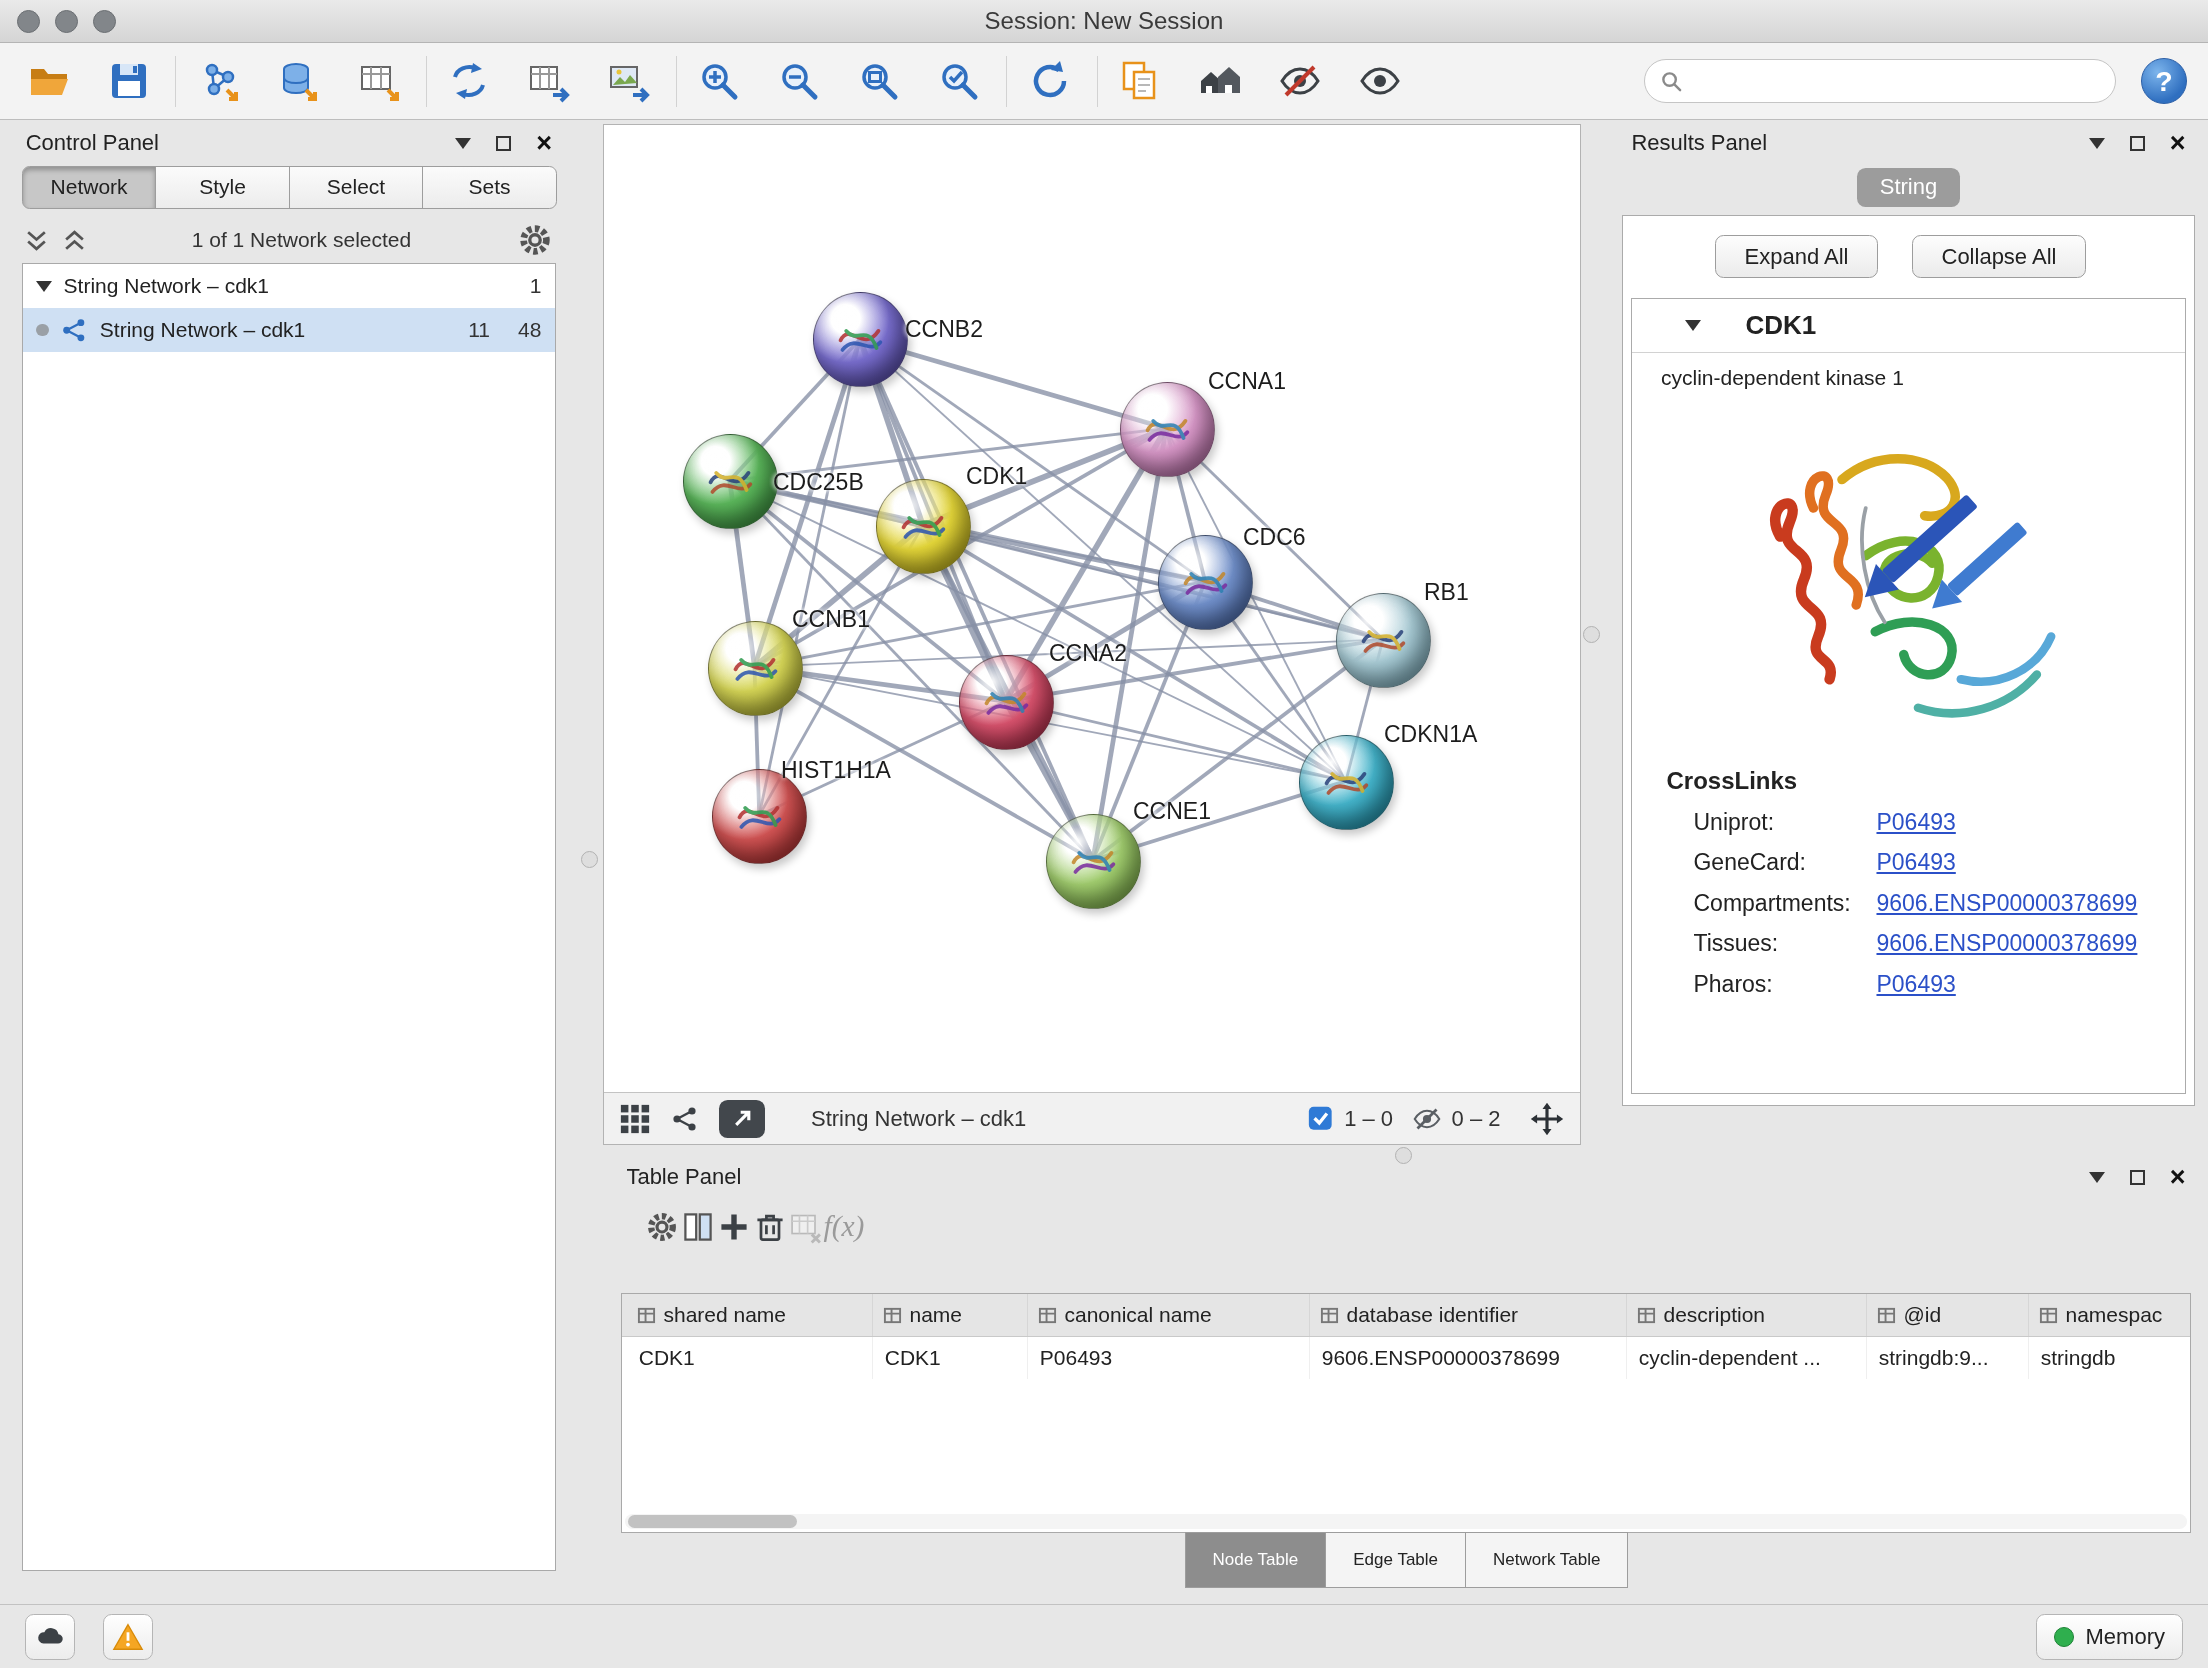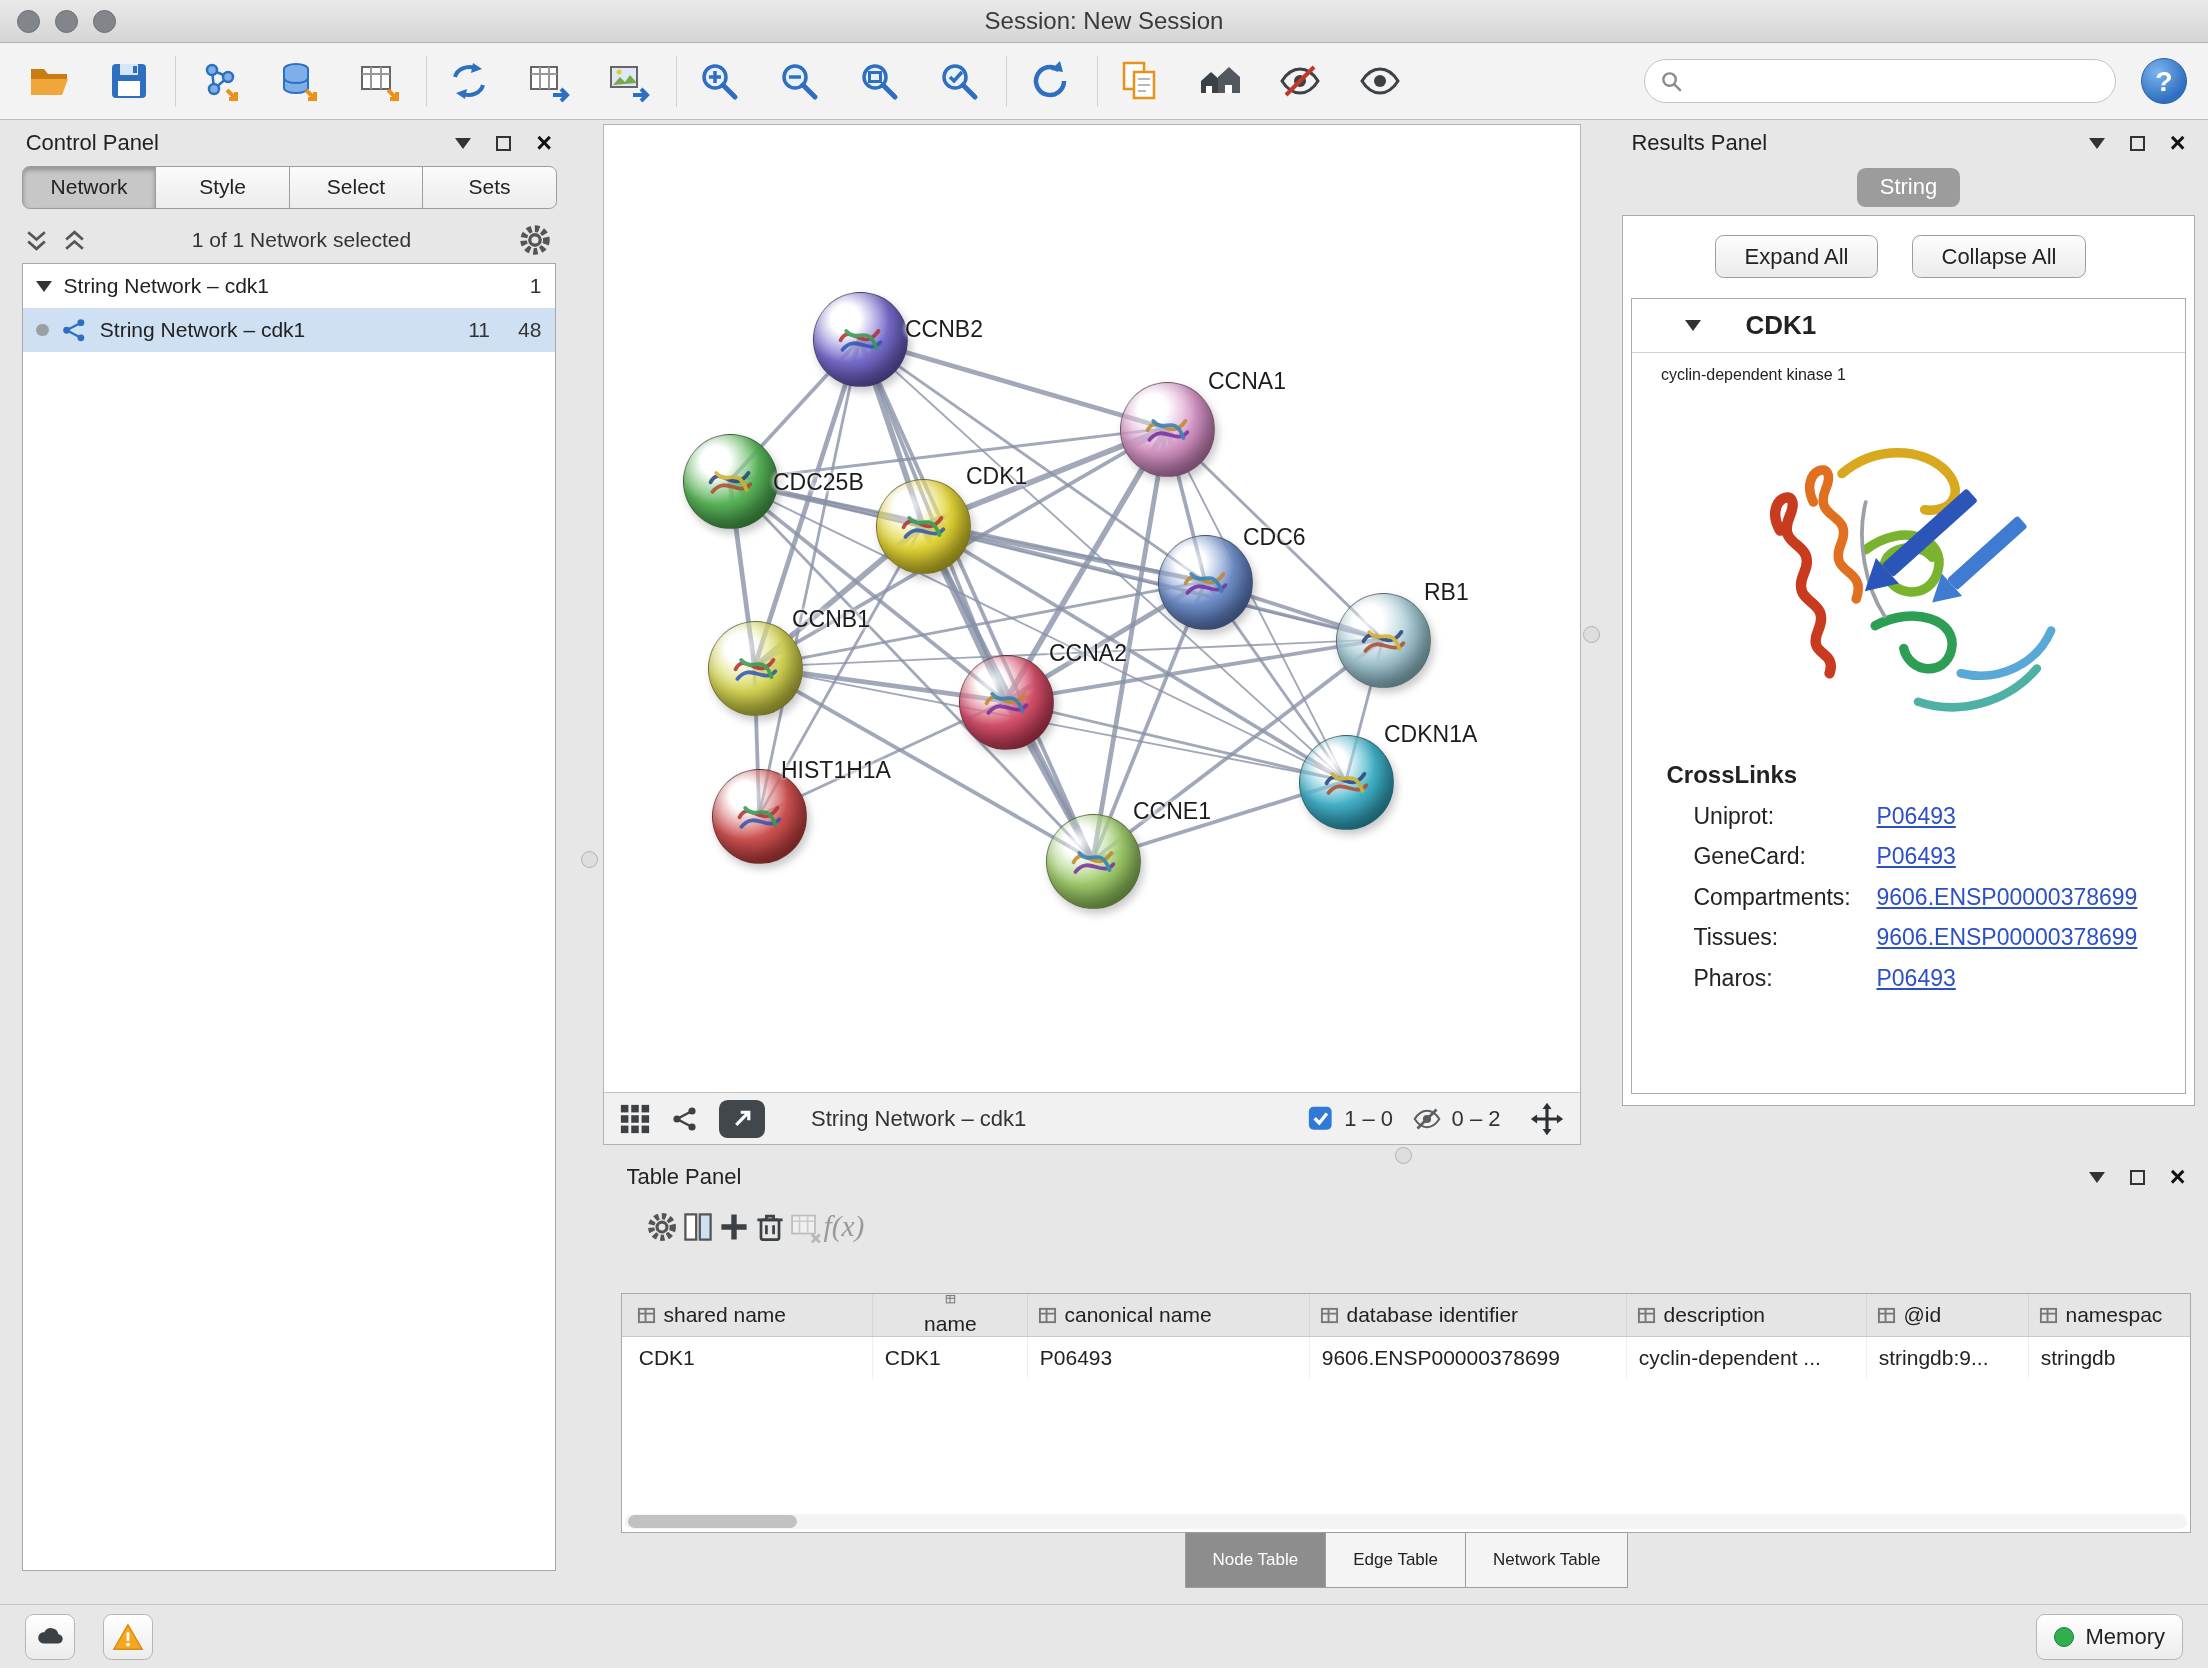--- a/index.html
+++ b/index.html
@@ -68,21 +68,21 @@
   .results-panel{position:absolute;left:1620px;top:124px;width:577px;height:982px}
   .rp-badge-row{display:flex;justify-content:center;margin-top:5.7px}
   .rp-badge{background:#9c9c9c;color:#fff;font-size:22px;padding:6.7px 23px;border-radius:8.6px}
   .rp-outer{position:absolute;left:1.9px;right:1.9px;top:91px;bottom:0;border:1px solid #ababab;background:#fff;box-sizing:border-box}
   .rp-btns{display:flex;justify-content:center;gap:34px;padding:19px 16px 17px 0}
   .rp-btn{font-size:22px;padding:7.6px 28.5px;border:1px solid #9d9d9d;border-radius:8.6px;
     background:linear-gradient(#fdfdfd,#ebebeb);color:#222;cursor:default;font-family:"Liberation Sans",sans-serif}
   .rp-section{position:absolute;left:8.6px;right:8.6px;top:82px;bottom:11.4px;border:1px solid #ababab;overflow:hidden}
   .rp-sec-head{height:53px;display:flex;align-items:center;gap:44px;padding-left:53px;border-bottom:1px solid #d2d2d2}
   .rp-gene{font-weight:bold;font-size:26px}
-  .rp-desc{padding:13.3px 0 0 28.5px;font-size:16px}
+  .rp-desc{padding:13.3px 0 0 28.5px;font-size:21px}
   .rp-protein{display:flex;justify-content:center;margin-top:3.8px}
   .rp-xl-title{font-weight:bold;font-size:24px;padding:5.7px 0 7.6px 34px}
   .rp-xl-row{display:flex;font-size:23px;padding:6.7px 0 6.7px 61px;align-items:baseline}
   .xl-label{width:183px;flex:none}
   .xl-value{color:#2b50c8;text-decoration:underline;cursor:pointer;word-break:break-all;padding-right:9.5px}
 
   
   .table-panel{position:absolute;left:615px;top:1158px;width:1582px;height:434px}
   .tp-toolbar{display:flex;align-items:center;height:61px;padding-left:28.5px}
   .fx{font-family:"Liberation Serif",serif;font-style:italic;font-size:29.5px;color:#9a9a9a}
@@ -641,21 +641,21 @@
   </div>
   <div class="tp-table">
     <div class="tp-cols" id="tbl-head">
         <div class="tp-col" style="width: 246px;">
           <svg width="19" height="19" viewBox="0 0 20 20">
             <rect x="2" y="3" width="16" height="14" fill="none" stroke="#777" stroke-width="2"></rect>
             <path d="M2 8h16M9 3v14" stroke="#777" stroke-width="2"></path>
           </svg>
           <span>shared name</span>
         </div>
-        <div class="tp-col" style="width: 155px; flex-direction: column;">
+        <div class="tp-col" style="width: 155px;">
           <svg width="19" height="19" viewBox="0 0 20 20">
             <rect x="2" y="3" width="16" height="14" fill="none" stroke="#777" stroke-width="2"></rect>
             <path d="M2 8h16M9 3v14" stroke="#777" stroke-width="2"></path>
           </svg>
           <span>name</span>
         </div>
         <div class="tp-col" style="width: 282px;">
           <svg width="19" height="19" viewBox="0 0 20 20">
             <rect x="2" y="3" width="16" height="14" fill="none" stroke="#777" stroke-width="2"></rect>
             <path d="M2 8h16M9 3v14" stroke="#777" stroke-width="2"></path>

